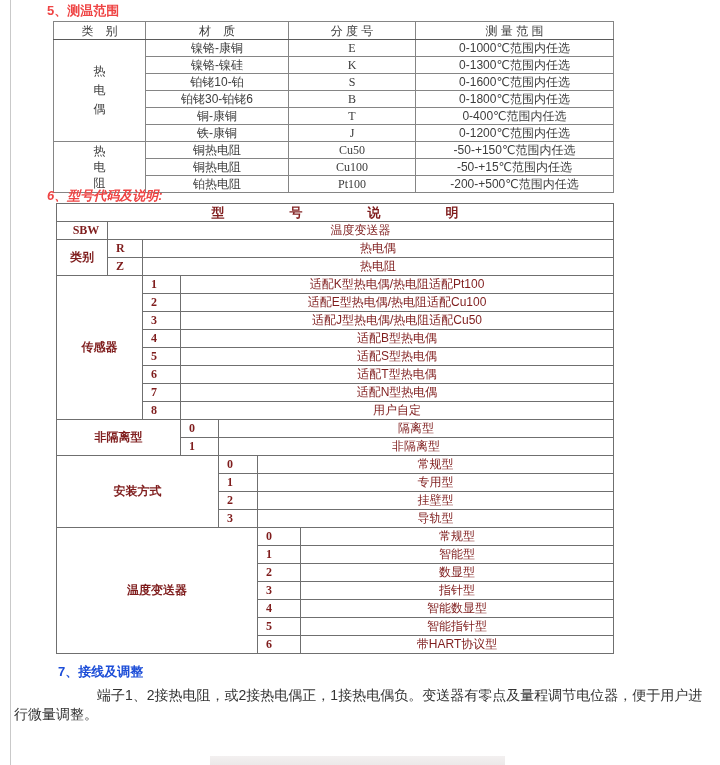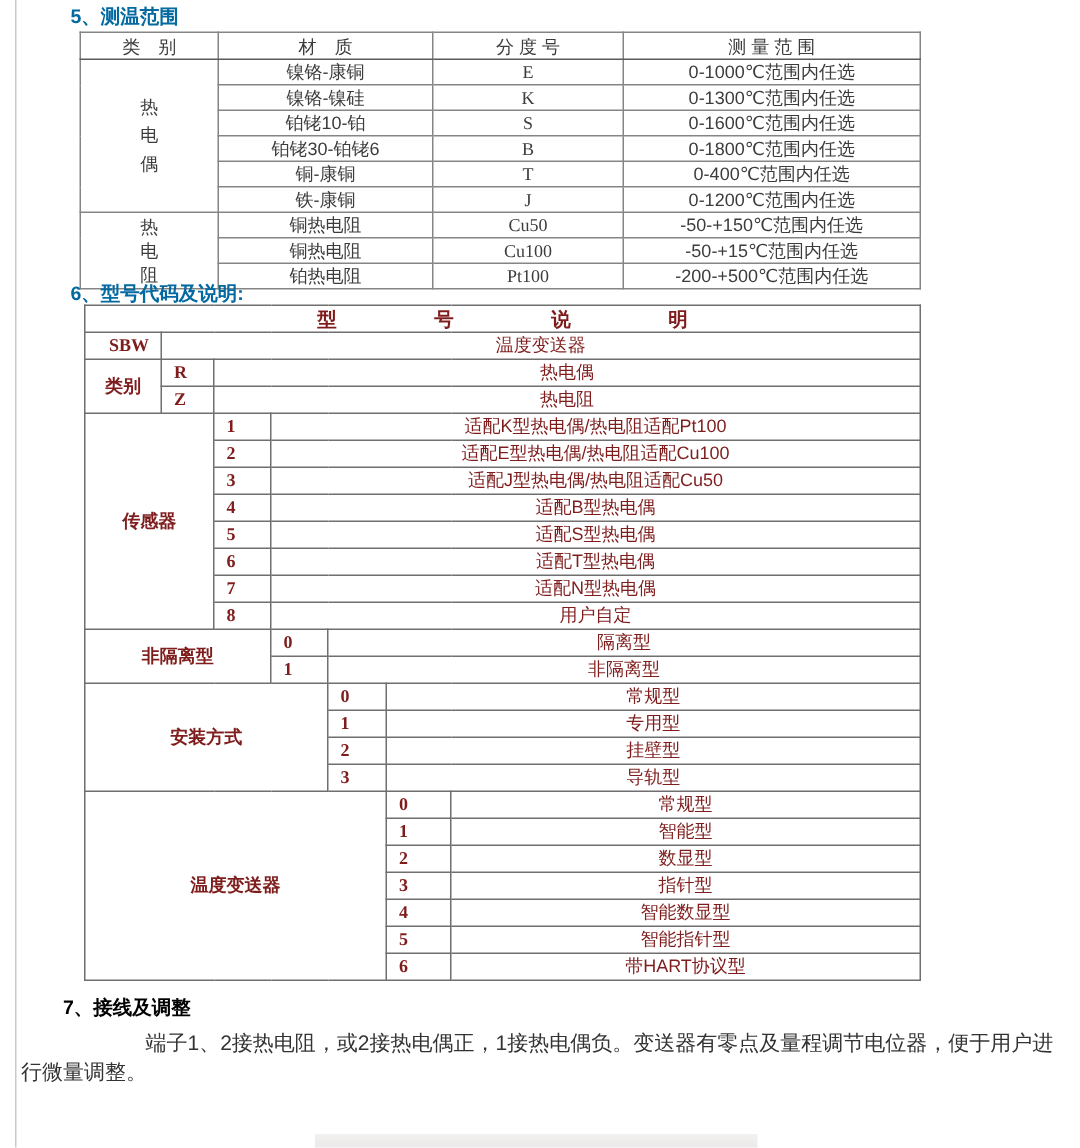--- a/index.html
+++ b/index.html
@@ -1,23 +1,23 @@
 <!DOCTYPE html>
 <html><head>
 <meta charset="utf-8">
 <style>
   html,body{margin:0;padding:0;background:#ffffff;}
   body{width:720px;height:765px;overflow:hidden;position:relative;
        font-family:"Liberation Sans","DejaVu Sans",sans-serif;color:#3a3a3a;}
   .page{position:absolute;inset:0;}
   .left-rule{position:absolute;left:10px;top:0;width:1px;height:765px;background:#c9c9c9;}
-  .heading{position:absolute;font-size:13px;font-weight:bold;color:#0369a1;white-space:nowrap;}
+  .heading{position:absolute;font-size:13px;font-weight:bold;color:#ef4444;white-space:nowrap;}
   .h5{left:47px;top:2px;}
-  .h6{left:47px;top:187px;}
-  .h7{left:42px;top:663px;color:#000000;}
+  .h6{left:47px;top:187px;font-style:italic;}
+  .h7{left:58px;top:663px;color:#1d4ed8;}
   
   table{border-collapse:collapse;table-layout:fixed;}
   .t1{position:absolute;left:53px;top:21px;width:560px;border:1px solid #3a3a3a;
       font-size:12px;color:#3c3c3c;}
   .t1 td{border:1px solid #858585;text-align:center;padding:0;height:16px;line-height:14px;
          overflow:hidden;white-space:nowrap;}
   .t1 tr.hdr td{height:17px;border-bottom:1px solid #5a5a5a;}
   .t1 td.cat{white-space:pre-line;}
   .t1 td.cat.cat6{line-height:19px;}
   .t1 td.cat.cat3{line-height:16px;}

